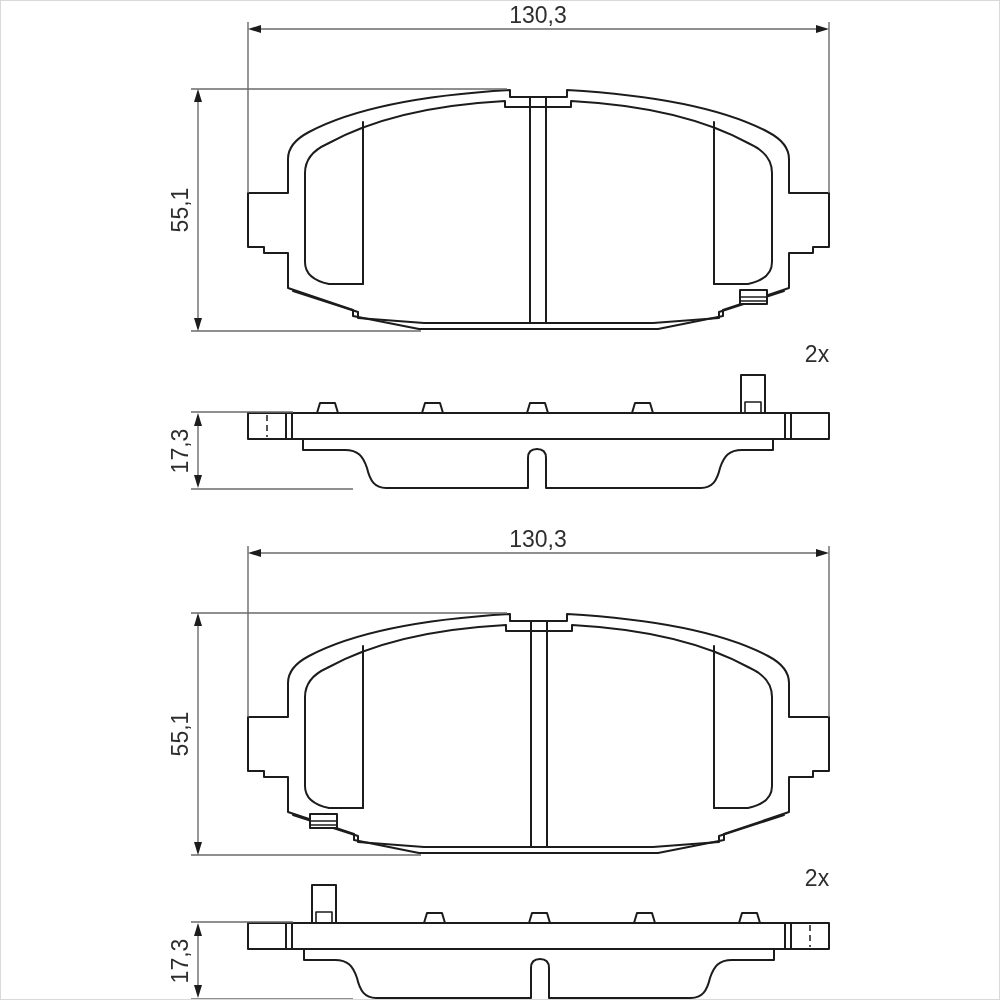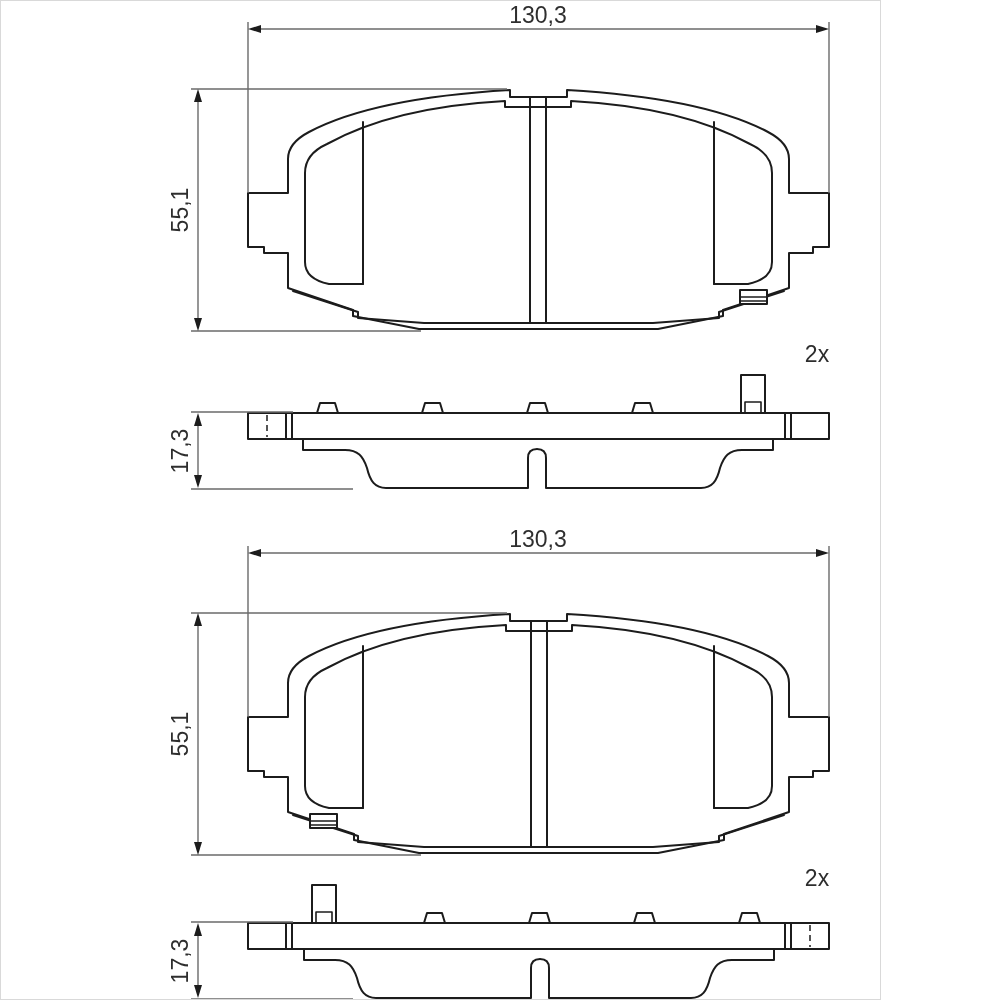--- a/index.html
+++ b/index.html
@@ -1,17 +1,17 @@
 <!DOCTYPE html>
 <html><head>
 <meta charset="utf-8">
 <style>
   html,body{margin:0;padding:0;background:#ffffff;}
   .frame{
-    width:881px;height:1000px;box-sizing:border-box;
+    width:1000px;height:1000px;box-sizing:border-box;
     border:1px solid #d9d9d9;background:#ffffff;overflow:hidden;
   }
   svg{display:block;}
   .obj{stroke:#1c1c1c;stroke-width:2;fill:none;stroke-linejoin:round;stroke-linecap:round;}
   .obj-fill{stroke:#1c1c1c;stroke-width:2;fill:#ffffff;stroke-linejoin:round;}
   .dashed{stroke:#1c1c1c;stroke-width:1.5;fill:none;stroke-dasharray:6 4;}
   .dim{stroke:#6a6a6a;stroke-width:1.4;fill:none;}
   .arr{fill:#1c1c1c;stroke:none;}
   .dim-text{
     font-family:"Liberation Sans","DejaVu Sans",sans-serif;

